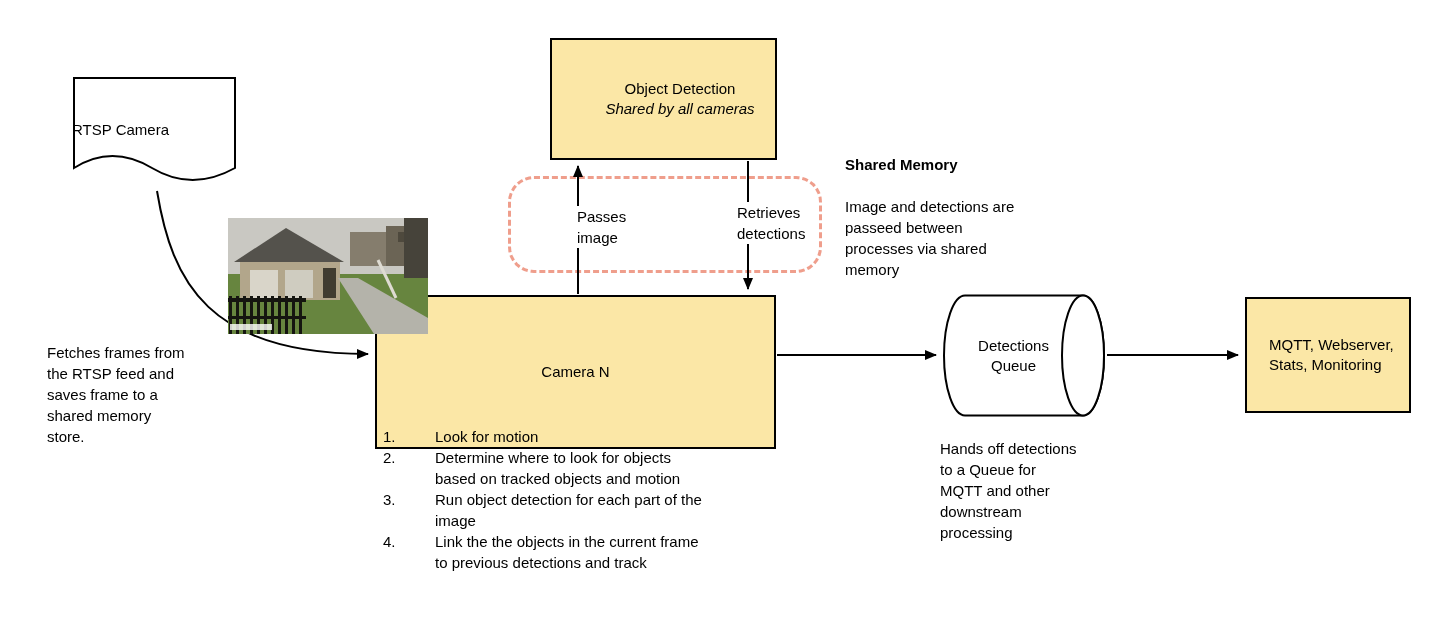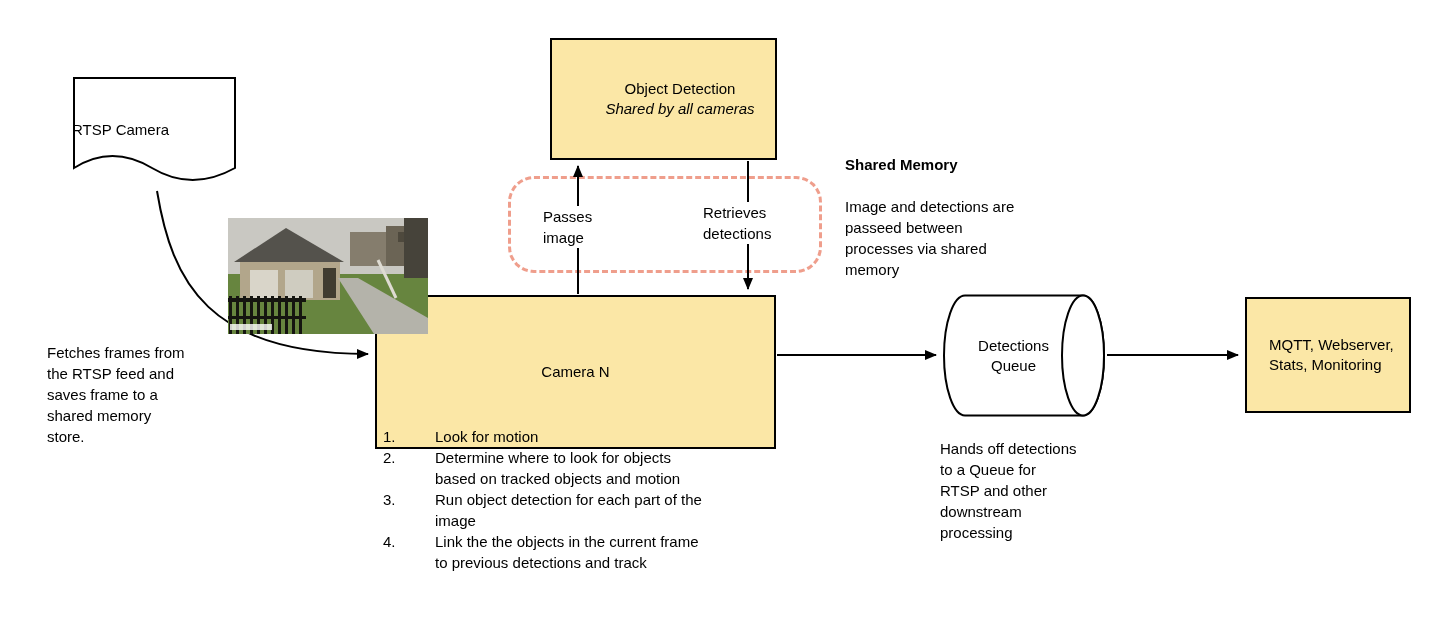--- a/index.html
+++ b/index.html
@@ -9,21 +9,21 @@
   .pre{white-space:pre-line;}
   .arrows{position:absolute;left:0;top:0;z-index:4;pointer-events:none;}
   .node{position:absolute;background:var(--box-fill,#fbe7a6);border:2px solid var(--box-border,#000);
     z-index:2;display:flex;flex-direction:column;align-items:center;justify-content:center;
     text-align:center;line-height:20px;}
   .node-od{left:550px;top:38px;width:227px;height:122px;padding-left:33px;}
   .node-camera{left:375px;top:295px;width:401px;height:154px;}
   .node-outputs{left:1245px;top:297px;width:166px;height:116px;align-items:flex-start;text-align:left;padding-left:22px;}
   .dashed-zone{position:absolute;left:508px;top:176px;width:314px;height:97px;
     border:3px dashed var(--dashed-stroke,#ef9e8c);border-radius:26px;z-index:1;background:transparent;}
-  .arrow-label{position:absolute;background:#fff;z-index:5;white-space:pre-line;line-height:21px;padding:0 2px;}
+  .arrow-label{position:absolute;background:#fff;z-index:5;white-space:pre-line;line-height:21px;padding:0 2px;margin-left:34px;}
   .note{position:absolute;white-space:pre-line;line-height:21px;z-index:3;}
   .note-fetch{left:47px;top:342px;width:190px;}
   .note-sm{left:845px;top:133px;width:218px;}
   .note-queue{left:940px;top:438px;width:185px;}
   .doc-shape{position:absolute;left:72px;top:76px;width:165px;height:122px;z-index:2;}
   .doc-shape svg{position:absolute;left:0;top:0;}
   .doc-label{position:absolute;left:0;top:44px;width:100%;text-align:left;}
   .photo{position:absolute;left:228px;top:218px;width:200px;height:116px;z-index:6;line-height:0;}
   .steps{position:absolute;left:383px;top:426px;z-index:3;}
   .step-row{display:grid;grid-template-columns:52px 372px;line-height:21px;}
@@ -147,21 +147,21 @@
     <svg width="168" height="125" viewBox="0 0 168 125">
       <path d="M142,2.5 L24,2.5 A21,60 0 0 0 24,122.5 L142,122.5 A21,60 0 0 0 142,2.5 Z" fill="#ffffff" stroke="#000" stroke-width="2"></path>
       <ellipse cx="142" cy="62.5" rx="21" ry="60" fill="#ffffff" stroke="#000" stroke-width="2"></ellipse>
     </svg>
     <div class="cyl-label">Detections
 Queue</div>
   </div>
 
   <div class="note note-queue">Hands off detections
 to a Queue for
-RTSP and other
+MQTT and other
 downstream
 processing</div>
 
   <div class="node node-outputs">
     <div class="pre">MQTT, Webserver,
 Stats, Monitoring</div>
   </div>
 
 </div>
 

